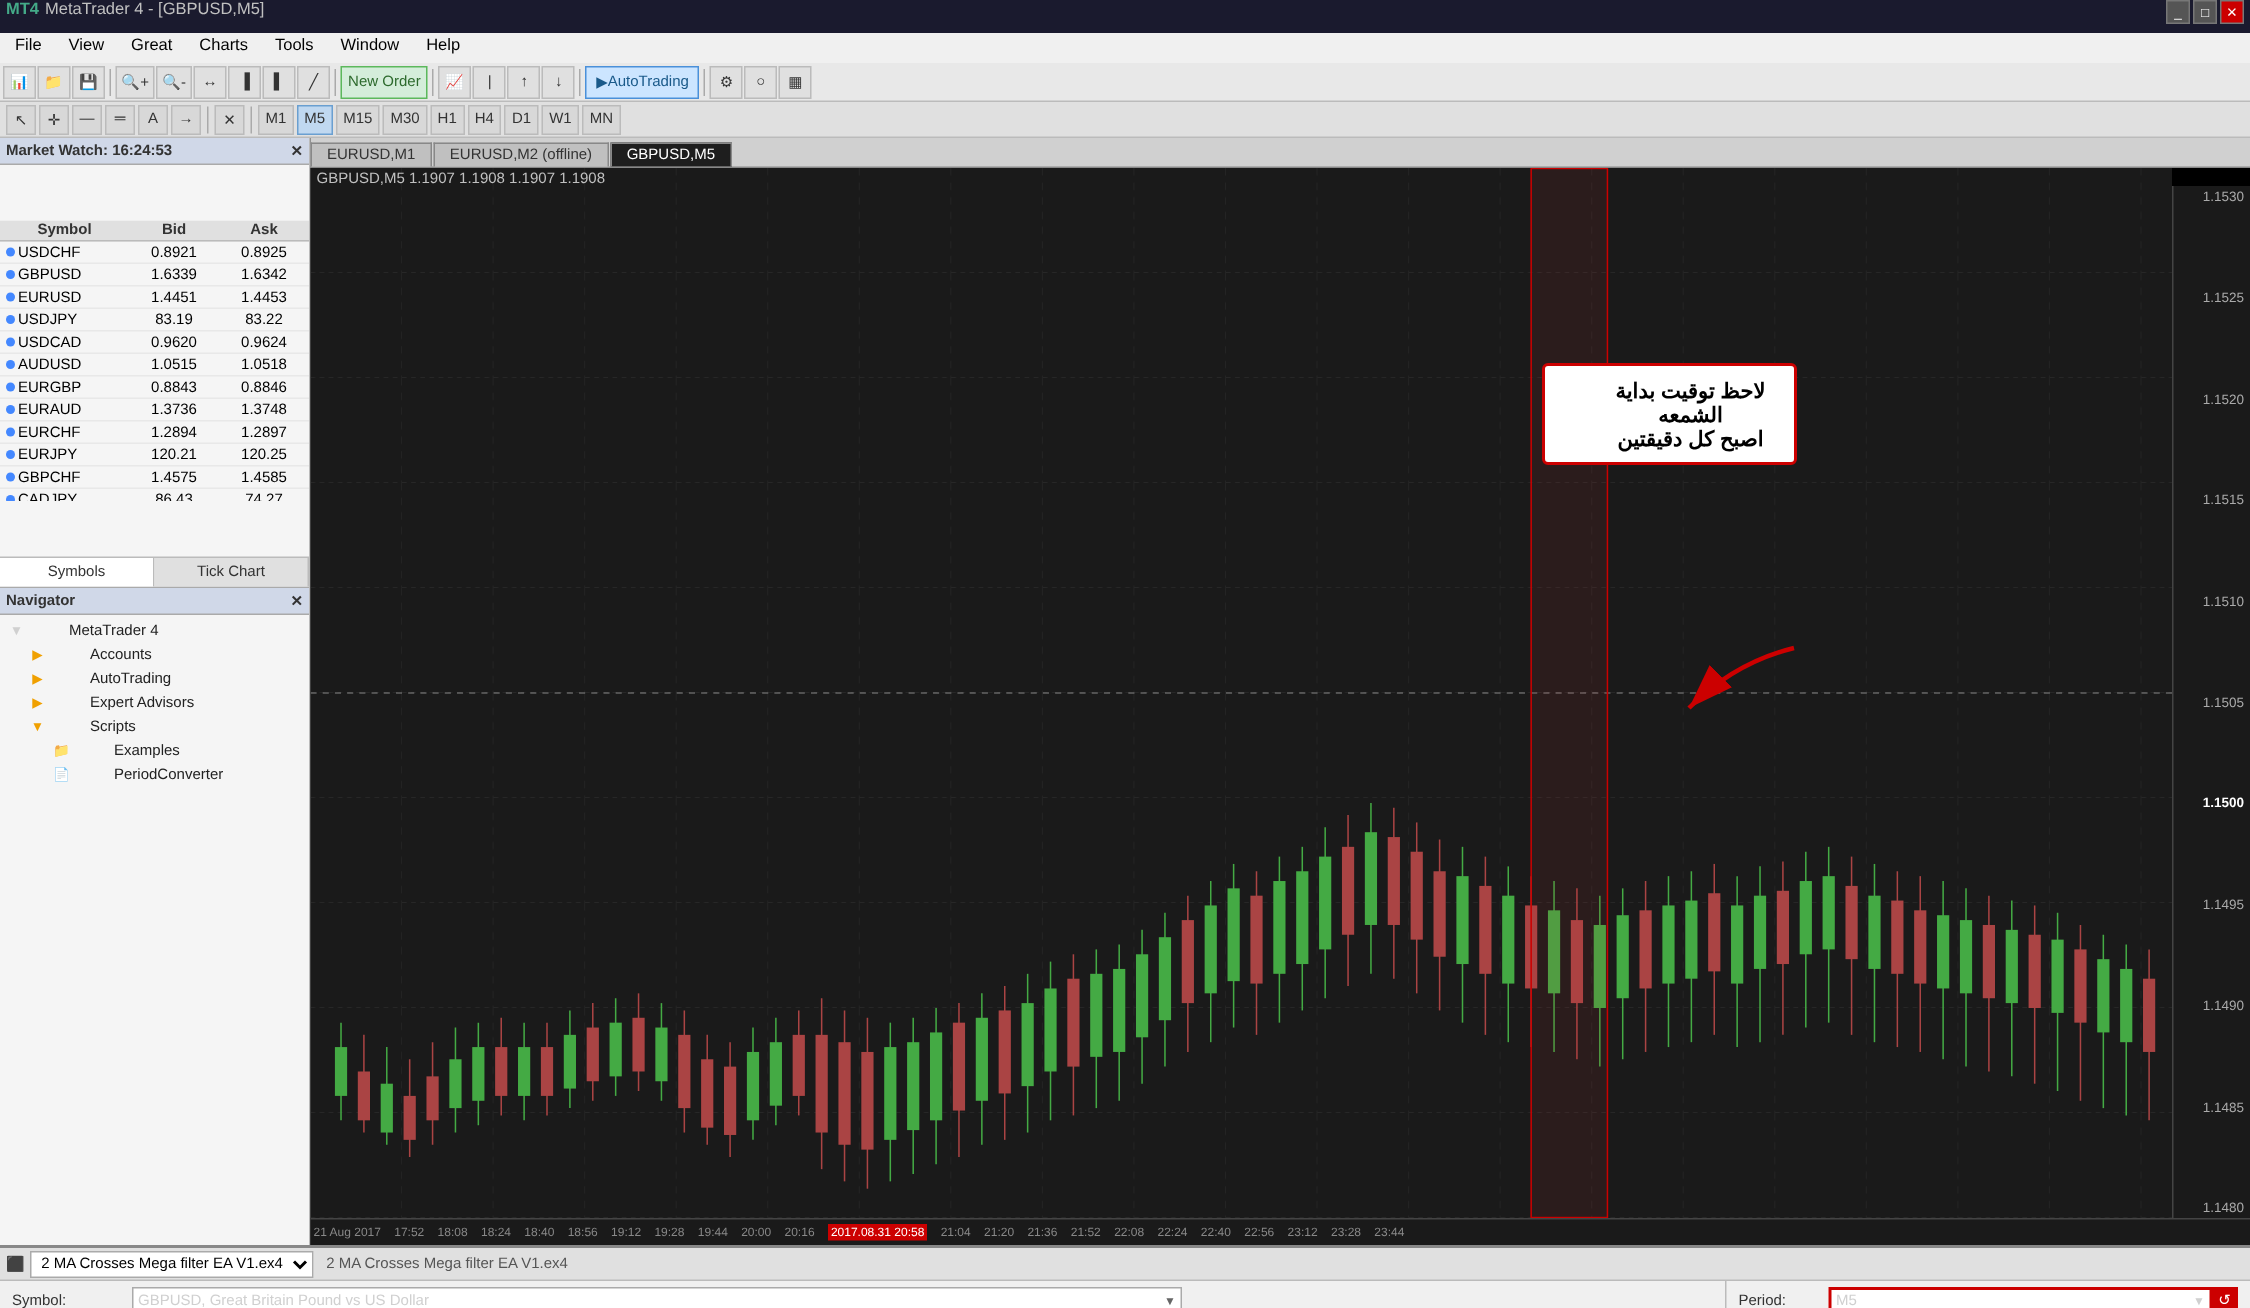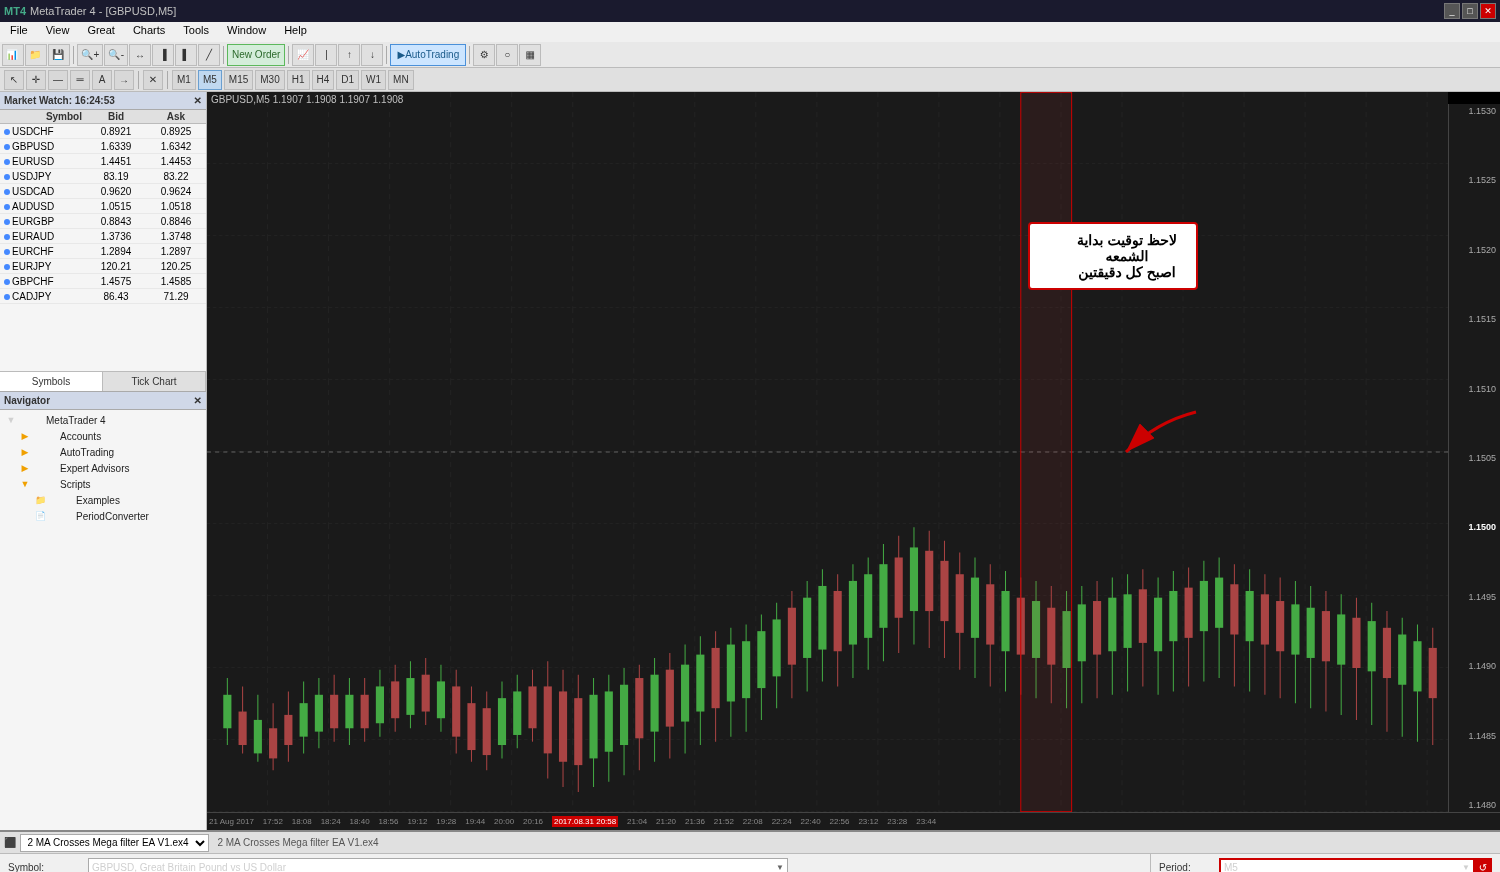--- a/index.html
+++ b/index.html
@@ -1,19 +1,19 @@
 <!DOCTYPE html>
 <html><head>
   <meta charset="utf-8">
   <style>
     * { margin: 0; padding: 0; box-sizing: border-box; }
     body { width: 1500px; height: 872px; background: #2b2b2b; font-family: 'Segoe UI', Tahoma, Arial, sans-serif; font-size: 11px; color: #d0d0d0; overflow: hidden; }
 
     
-    .titlebar { height: 22px; background: #1a1a2e; display: flex; align-items: center; justify-content: space-between; padding: 0 4px; color: #c0c0c0; font-size: 11px; }
+    .titlebar { height: 22px; background: #1a1a2e; display: flex; align-items: flex-start; justify-content: space-between; padding: 0 4px; color: #c0c0c0; font-size: 11px; }
     .titlebar-left { display: flex; align-items: center; gap: 4px; }
     .titlebar-controls { display: flex; gap: 2px; }
     .titlebar-btn { width: 16px; height: 16px; background: #555; border: 1px solid #777; color: #fff; font-size: 9px; display: flex; align-items: center; justify-content: center; cursor: pointer; }
 
     
     .menubar { height: 20px; background: #f0f0f0; display: flex; padding: 0 4px; gap: 6px; color: #000; font-size: 11px; }
     .menubar span { padding: 2px 6px; cursor: pointer; }
 
     
     .toolbar { height: 26px; background: #e8e8e8; border-bottom: 1px solid #bbb; display: flex; align-items: center; padding: 0 2px; gap: 1px; }
@@ -27,26 +27,26 @@
     .tb2-btn { height: 20px; min-width: 20px; background: #d8d8d8; border: 1px solid #bbb; display: flex; align-items: center; justify-content: center; cursor: pointer; font-size: 10px; padding: 0 4px; color: #333; }
     .tb2-btn.active { background: #c0d8f0; border: 1px solid #6a9fd0; }
 
     
     .main-area { display: flex; height: calc(872px - 22px - 20px - 26px - 24px - 20px - 22px); }
 
     
     .left-panel { width: 207px; display: flex; flex-direction: column; background: #f5f5f5; border-right: 1px solid #bbb; }
 
     
-    .market-watch { height: 300px; display: flex; flex-direction: column; border-bottom: 1px solid #aaa; }
+    .market-watch { height: 300px; display: flex; flex-direction: column; border-bottom: 1px solid #aaa; gap: 37px; }
     .panel-header { height: 18px; background: #d0d8e8; border-bottom: 1px solid #aaa; display: flex; align-items: center; justify-content: space-between; padding: 0 4px; font-size: 10px; color: #333; font-weight: bold; }
     .mw-table { flex: 1; overflow: hidden; }
     .mw-thead { display: flex; background: #e0e0e0; border-bottom: 1px solid #bbb; }
     .mw-th { flex: 1; padding: 1px 4px; font-size: 10px; color: #333; font-weight: bold; text-align: center; }
-    .mw-th:first-child { flex: 1.5; text-align: right; }
+    .mw-th:first-child { flex: 1.5; text-align: center; }
     .mw-row { display: flex; align-items: center; height: 15px; border-bottom: 1px solid #e8e8e8; }
     .mw-cell { flex: 1; padding: 0 4px; font-size: 10px; text-align: center; color: #000; }
     .mw-cell:first-child { flex: 1.5; text-align: left; color: #000; }
     .dot { width: 6px; height: 6px; border-radius: 50%; background: #4488ff; display: inline-block; margin-right: 2px; vertical-align: middle; }
     .mw-tabs { display: flex; height: 20px; border-top: 1px solid #bbb; }
     .mw-tab { flex: 1; display: flex; align-items: center; justify-content: center; font-size: 10px; color: #333; cursor: pointer; border-right: 1px solid #bbb; background: #e0e0e0; }
     .mw-tab.active { background: #fff; border-bottom: none; }
 
     
     .navigator { flex: 1; display: flex; flex-direction: column; }
@@ -227,21 +227,21 @@
       <div class="mw-cell">120.25</div>
     </div>
             <div class="mw-row">
       <div class="mw-cell"><span class="dot"></span>GBPCHF</div>
       <div class="mw-cell">1.4575</div>
       <div class="mw-cell">1.4585</div>
     </div>
             <div class="mw-row">
       <div class="mw-cell"><span class="dot"></span>CADJPY</div>
       <div class="mw-cell">86.43</div>
-      <div class="mw-cell">71.29</div>
+      <div class="mw-cell">74.27</div>
     </div>
           </div>
       </div>
       <div class="mw-tabs">
         <div class="mw-tab active">Symbols</div>
         <div class="mw-tab">Tick Chart</div>
       </div>
     </div>
 
     <div class="navigator">
@@ -277,20 +277,25 @@
         <div class="nav-item nav-indent2">
           <span class="nav-icon">📄</span>
           <span class="nav-label">PeriodConverter</span>
         </div>
       </div>
     </div>
 
   </div>
 
   <div class="chart-area">
+    <div class="chart-tabs">
+      <div class="chart-tab">EURUSD,M1</div>
+      <div class="chart-tab">EURUSD,M2 (offline)</div>
+      <div class="chart-tab active">GBPUSD,M5</div>
+    </div>
     <div style="display:flex;flex:1;overflow:hidden;">
       <div class="chart-canvas">
         <div class="chart-header-info">GBPUSD,M5  1.1907 1.1908 1.1907 1.1908</div>
 
         <svg width="100%" height="100%" style="position:absolute;top:0;left:0;" viewBox="0 0 1220 430" preserveAspectRatio="none">
 
           <defs>
             <pattern id="grid" width="60" height="43" patternUnits="userSpaceOnUse">
               <line x1="60" y1="0" x2="60" y2="430" stroke="#333" stroke-width="0.5" stroke-dasharray="3,3"></line>
               <line x1="0" y1="43" x2="1220" y2="43" stroke="#333" stroke-width="0.5" stroke-dasharray="3,3"></line>

